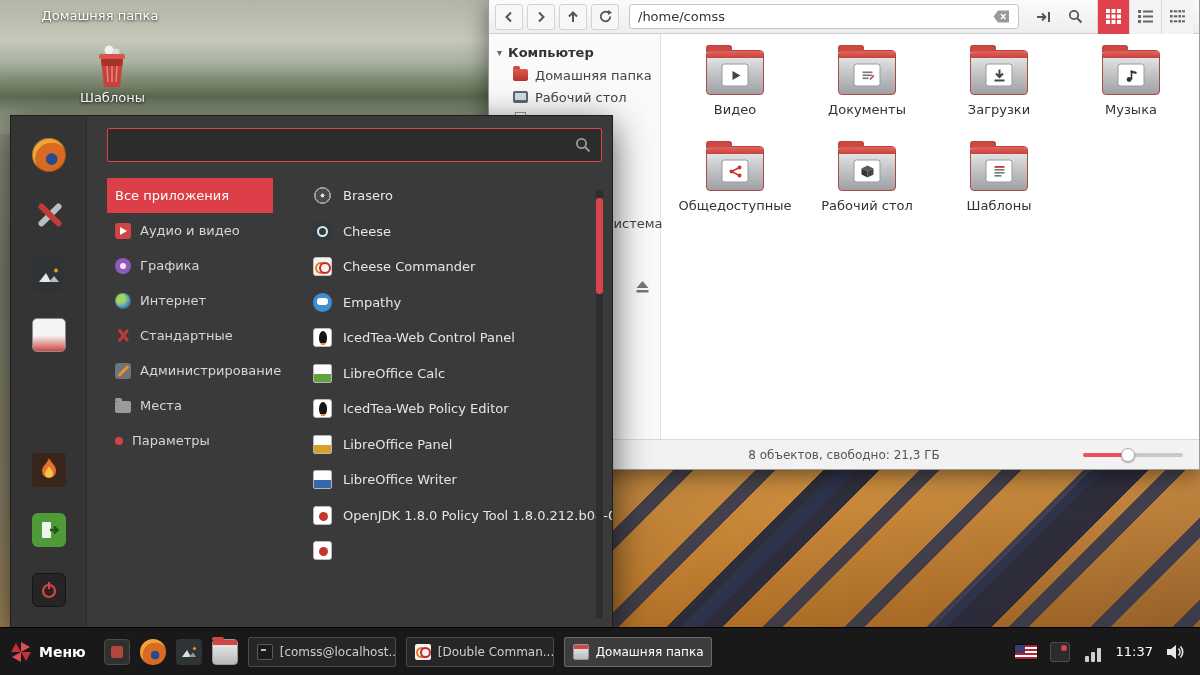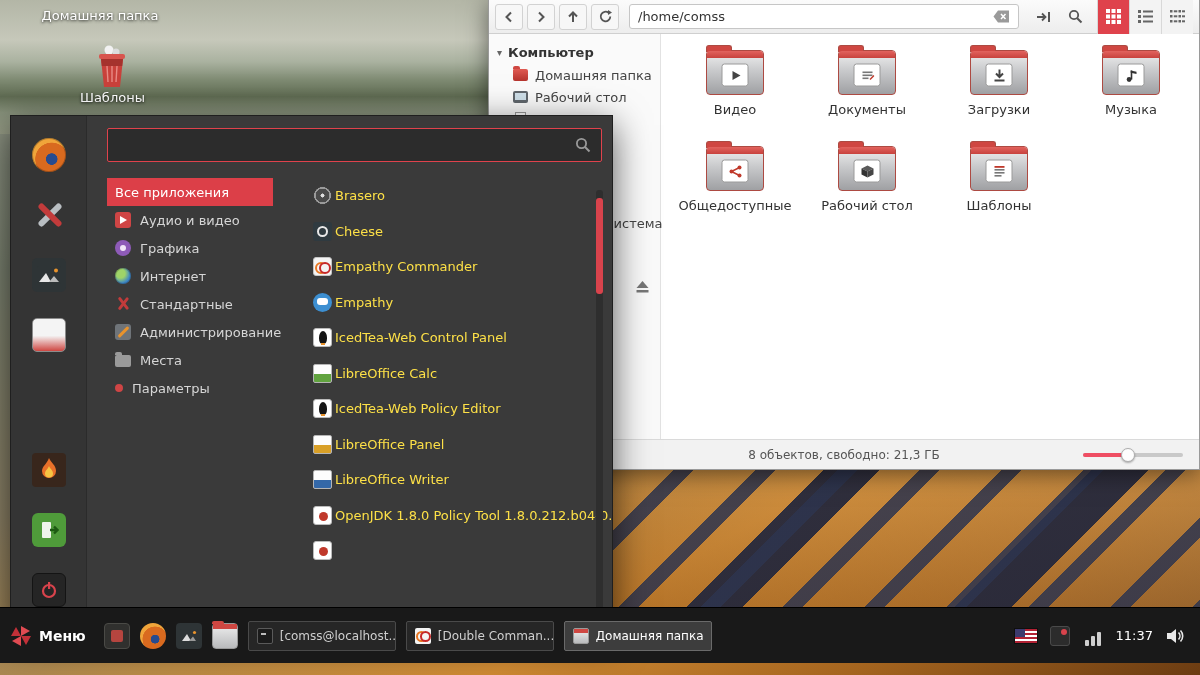--- a/index.html
+++ b/index.html
@@ -91,60 +91,60 @@
   .fv-flame{background:#38261c;border-radius:4px;display:flex;align-items:center;justify-content:center;}
   .fv-logout{background:#4f9b3a;border-radius:6px;display:flex;align-items:center;justify-content:center;}
   .fv-power{background:#252525;border-radius:6px;border:1px solid #141414;display:flex;align-items:center;justify-content:center;}
   .menu-main{flex:1;position:relative;padding:12px 6px 0 20px;overflow:hidden;}
   .menu-search{height:34px;background:#2c2c2c;border:1px solid #df424c;border-radius:2px;
     display:flex;align-items:center;padding:0 10px;margin-right:4px;}
   .menu-search input{flex:1;background:transparent;border:none;outline:none;color:#ddd;
     font-size:13px;font-family:inherit;caret-color:#ddd;}
   .menu-cols{display:flex;margin-top:16px;}
   .cats{width:166px;display:flex;flex-direction:column;flex:none;}
-  .cat{height:28px;display:flex;align-items:center;gap:9px;padding:0 8px;color:#d6d6d6;font-size:13px;white-space:nowrap;}
+  .cat{height:35px;display:flex;align-items:center;gap:9px;padding:0 8px;color:#d6d6d6;font-size:13px;white-space:nowrap;}
   .cat.active{background:#dc3f48;color:#fff;}
   .cicon{width:16px;height:16px;flex:none;position:relative;display:inline-block;}
   .ci-av{background:#cf4545;border-radius:3px;}
   .ci-av::after{content:"";position:absolute;left:5px;top:4px;border-left:7px solid #fff;border-top:4px solid transparent;border-bottom:4px solid transparent;}
   .ci-gr{background:#8e5bb8;border-radius:50%;}
   .ci-gr::after{content:"";position:absolute;left:5px;top:5px;width:6px;height:6px;border-radius:50%;background:#f1e6f8;}
   .ci-in{background:radial-gradient(circle at 35% 35%,#9fd468 0 30%,#3d86c6 65%);border-radius:50%;box-shadow:inset 0 0 0 1px rgba(0,0,0,.2);}
   .ci-of{background:#d98a2b;border-radius:3px;}
   .ci-of::after{content:"";position:absolute;left:4px;top:3px;width:8px;height:10px;background:#fff;}
   .ci-st::before,.ci-st::after{content:"";position:absolute;left:7px;top:0;width:2.5px;height:15px;background:#c23b3b;border-radius:2px;}
   .ci-st::before{transform:rotate(38deg);} .ci-st::after{transform:rotate(-38deg);}
   .ci-ad{background:#6f7479;border-radius:3px;}
   .ci-ad::after{content:"";position:absolute;left:7px;top:1px;width:3px;height:14px;background:#e8932d;border-radius:2px;transform:rotate(45deg);}
   .ci-pa{width:8px;height:8px;border:4px solid #cf4545;border-radius:50%;background:#3a3a3a;}
   .ci-pl{background:#9a9a9a;border-radius:2px;height:12px;margin-top:2px;}
   .ci-pl::before{content:"";position:absolute;top:-3px;left:0;width:7px;height:3px;background:#9a9a9a;border-radius:2px 2px 0 0;}
   .apps{flex:1;margin-left:40px;display:flex;flex-direction:column;}
-  .app{height:35.5px;display:flex;align-items:center;gap:3px;color:#fde047;font-size:13px;white-space:nowrap;}
+  .app{height:35.5px;display:flex;align-items:center;gap:11px;color:#e5e5e5;font-size:13px;white-space:nowrap;}
   .aicon{width:19px;height:19px;border-radius:3px;flex:none;position:relative;}
   .ai-brasero{border-radius:50%;background:radial-gradient(circle,#ddd 0 14%,#4a4a4a 16% 50%,#9a9a9a 52% 62%,#3c3c3c 64% 100%);}
   .ai-cheese{background:#2f3a40;}
   .ai-cheese::after{content:"";position:absolute;inset:4px;border:2px solid #e8e8e8;border-radius:50%;}
   .ai-dc{background:#f4f4f4;border:1px solid #c4c4c4;}
   .ai-dc::before{content:"";position:absolute;left:1px;top:4px;width:8px;height:8px;border:2.5px solid #e87722;border-radius:50%;}
   .ai-dc::after{content:"";position:absolute;right:0;top:4px;width:8px;height:8px;border:2.5px solid #c62828;border-radius:50%;background:#f4f4f4;}
   .ai-empathy{background:#3d8fd1;border-radius:50%;}
   .ai-empathy::after{content:"";position:absolute;left:4px;top:5px;width:11px;height:7px;background:#fff;border-radius:3px;}
   .ai-icedtea{background:#fff;border:1px solid #bbb;}
   .ai-icedtea::after{content:"";position:absolute;left:5px;top:2px;width:8px;height:13px;background:#151515;border-radius:50% 50% 42% 42%;}
   .ai-icedtea::before{content:"";position:absolute;left:7px;bottom:1px;width:4px;height:2px;background:#e8932d;z-index:2;}
   .ai-lo{background:linear-gradient(180deg,#fdfdfd 0 55%,var(--c) 55% 100%);border:1px solid #b5b5b5;border-radius:2px;}
   .ai-calc{--c:#61a33f;} .ai-draw{--c:#d9a027;} .ai-impress{--c:#cf5c33;} .ai-writer{--c:#3468a8;}
   .ai-jdk{background:#fff;border:1px solid #bbb;}
   .ai-jdk::after{content:"";position:absolute;left:5px;top:5px;width:9px;height:9px;border-radius:50%;background:#c0392b;}
   .menu-scroll{position:absolute;right:9px;top:74px;bottom:12px;width:7px;background:#2e2e2e;border-radius:3px;}
   .menu-scroll .mthumb{position:absolute;top:8px;left:0;width:7px;height:96px;background:#d8434c;border-radius:3px;}
 
   
-  #taskbar{position:absolute;left:0;right:0;bottom:12px;height:56px;background:#191919;z-index:40;
+  #taskbar{position:absolute;left:0;right:0;bottom:0;height:48px;background:#191919;z-index:40;
     display:flex;align-items:center;padding:0 8px;gap:10px;border-top:1px solid #000;}
   .menu-btn{display:flex;align-items:center;gap:7px;height:100%;padding:0 8px 0 2px;}
   .menu-btn span{color:#fff;font-size:14px;font-weight:bold;}
   .launch{width:26px;height:26px;position:relative;flex:none;border-radius:4px;}
   .ln-box{background:#30302e;border:1px solid #4a4a46;}
   .ln-box::after{content:"";position:absolute;left:6px;top:6px;width:12px;height:12px;background:#b5453f;border-radius:2px;}
   .ln-firefox{border-radius:50%;background:radial-gradient(circle at 58% 62%,#274b8f 0 19%,#d96a1f 21% 56%,#f0a53a 58% 78%,#c95d14 100%);}
   .ln-shot{background:#2e3436;display:flex;align-items:center;justify-content:center;}
   .ln-folder{background:linear-gradient(#efefef,#b9babc);border:1px solid #9a9a9a;}
   .ln-folder::before{content:"";position:absolute;top:-3px;left:-1px;width:12px;height:3px;background:#cf4742;border-radius:2px 2px 0 0;}
@@ -499,21 +499,21 @@
           <div class="app">
             <span class="aicon ai-brasero"></span>
             <span>Brasero</span>
           </div>
           <div class="app">
             <span class="aicon ai-cheese"></span>
             <span>Cheese</span>
           </div>
           <div class="app">
             <span class="aicon ai-dc"></span>
-            <span>Empathy Commander</span>
+            <span>Cheese Commander</span>
           </div>
           <div class="app">
             <span class="aicon ai-empathy"></span>
             <span>Empathy</span>
           </div>
           <div class="app">
             <span class="aicon ai-icedtea"></span>
             <span>IcedTea-Web Control Panel</span>
           </div>
           <div class="app">

